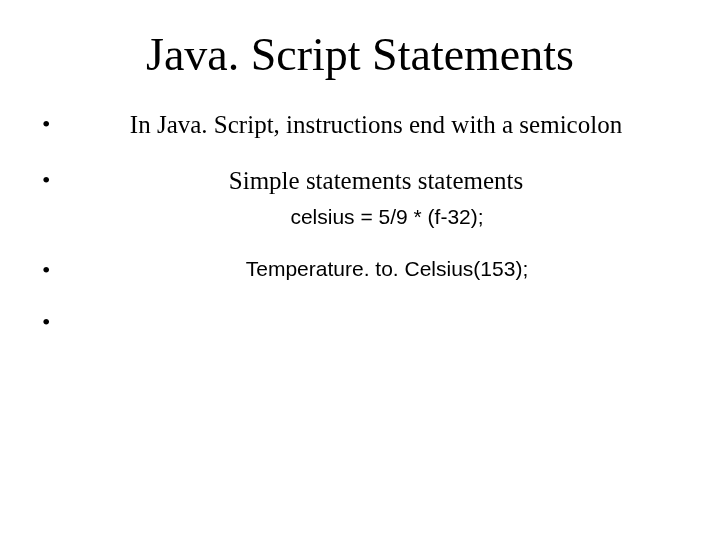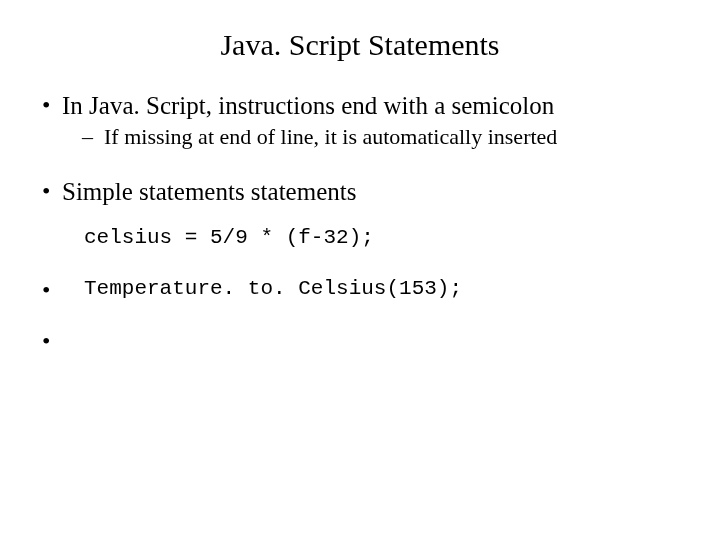--- a/index.html
+++ b/index.html
@@ -1,26 +1,26 @@
 <!DOCTYPE html>
 <html><head>
 <meta charset="utf-8">
 <style>
-  * { margin: 0; padding: 0; box-sizing: border-box; }
+  * { margin: 0; padding: 0; box-sizing: border-box; text-align: center; }
   body {
     width: 720px;
     height: 540px;
     background: #fff;
     font-family: "Times New Roman", Times, serif;
     color: #000;
     padding: 20px 30px;
   }
   .title {
     text-align: center;
-    font-size: 30px;
+    font-size: 46px;
     font-weight: normal;
     margin-top: 8px;
     margin-bottom: 30px;
   }
   .bullet-list {
     list-style: none;
     padding-left: 8px;
   }
   .bullet-item {
     position: relative;
@@ -48,37 +48,32 @@
   .sub-item::before {
     content: "–";
     position: absolute;
     left: 0;
     top: 0;
     font-size: 22px;
   }
   .code-line {
     font-size: 21px;
     padding-left: 22px;
-    margin-top: 20px;
-    font-family: Liberation Mono, monospace;
+    margin-top: 10px;
+    font-family: Liberation Sans, sans-serif;
   }
 </style>
 </head>
 <body>
 
 <h1 class="title">Java. Script Statements</h1>
 
 <ul class="bullet-list">
   <li class="bullet-item">
     <span>In Java. Script, instructions end with a semicolon</span>
-    <ul class="sub-list">
-      <li class="sub-item">
-        <span>If missing at end of line, it is automatically inserted</span>
-      </li>
-    </ul>
   </li>
   <li class="bullet-item">
     <span>Simple statements statements</span>
     <div class="code-line">celsius = 5/9 * (f-32);</div>
   </li>
   <li class="bullet-item">
     <div class="code-line">Temperature. to. Celsius(153);</div>
   </li>
   <li class="bullet-item">
   </li>

